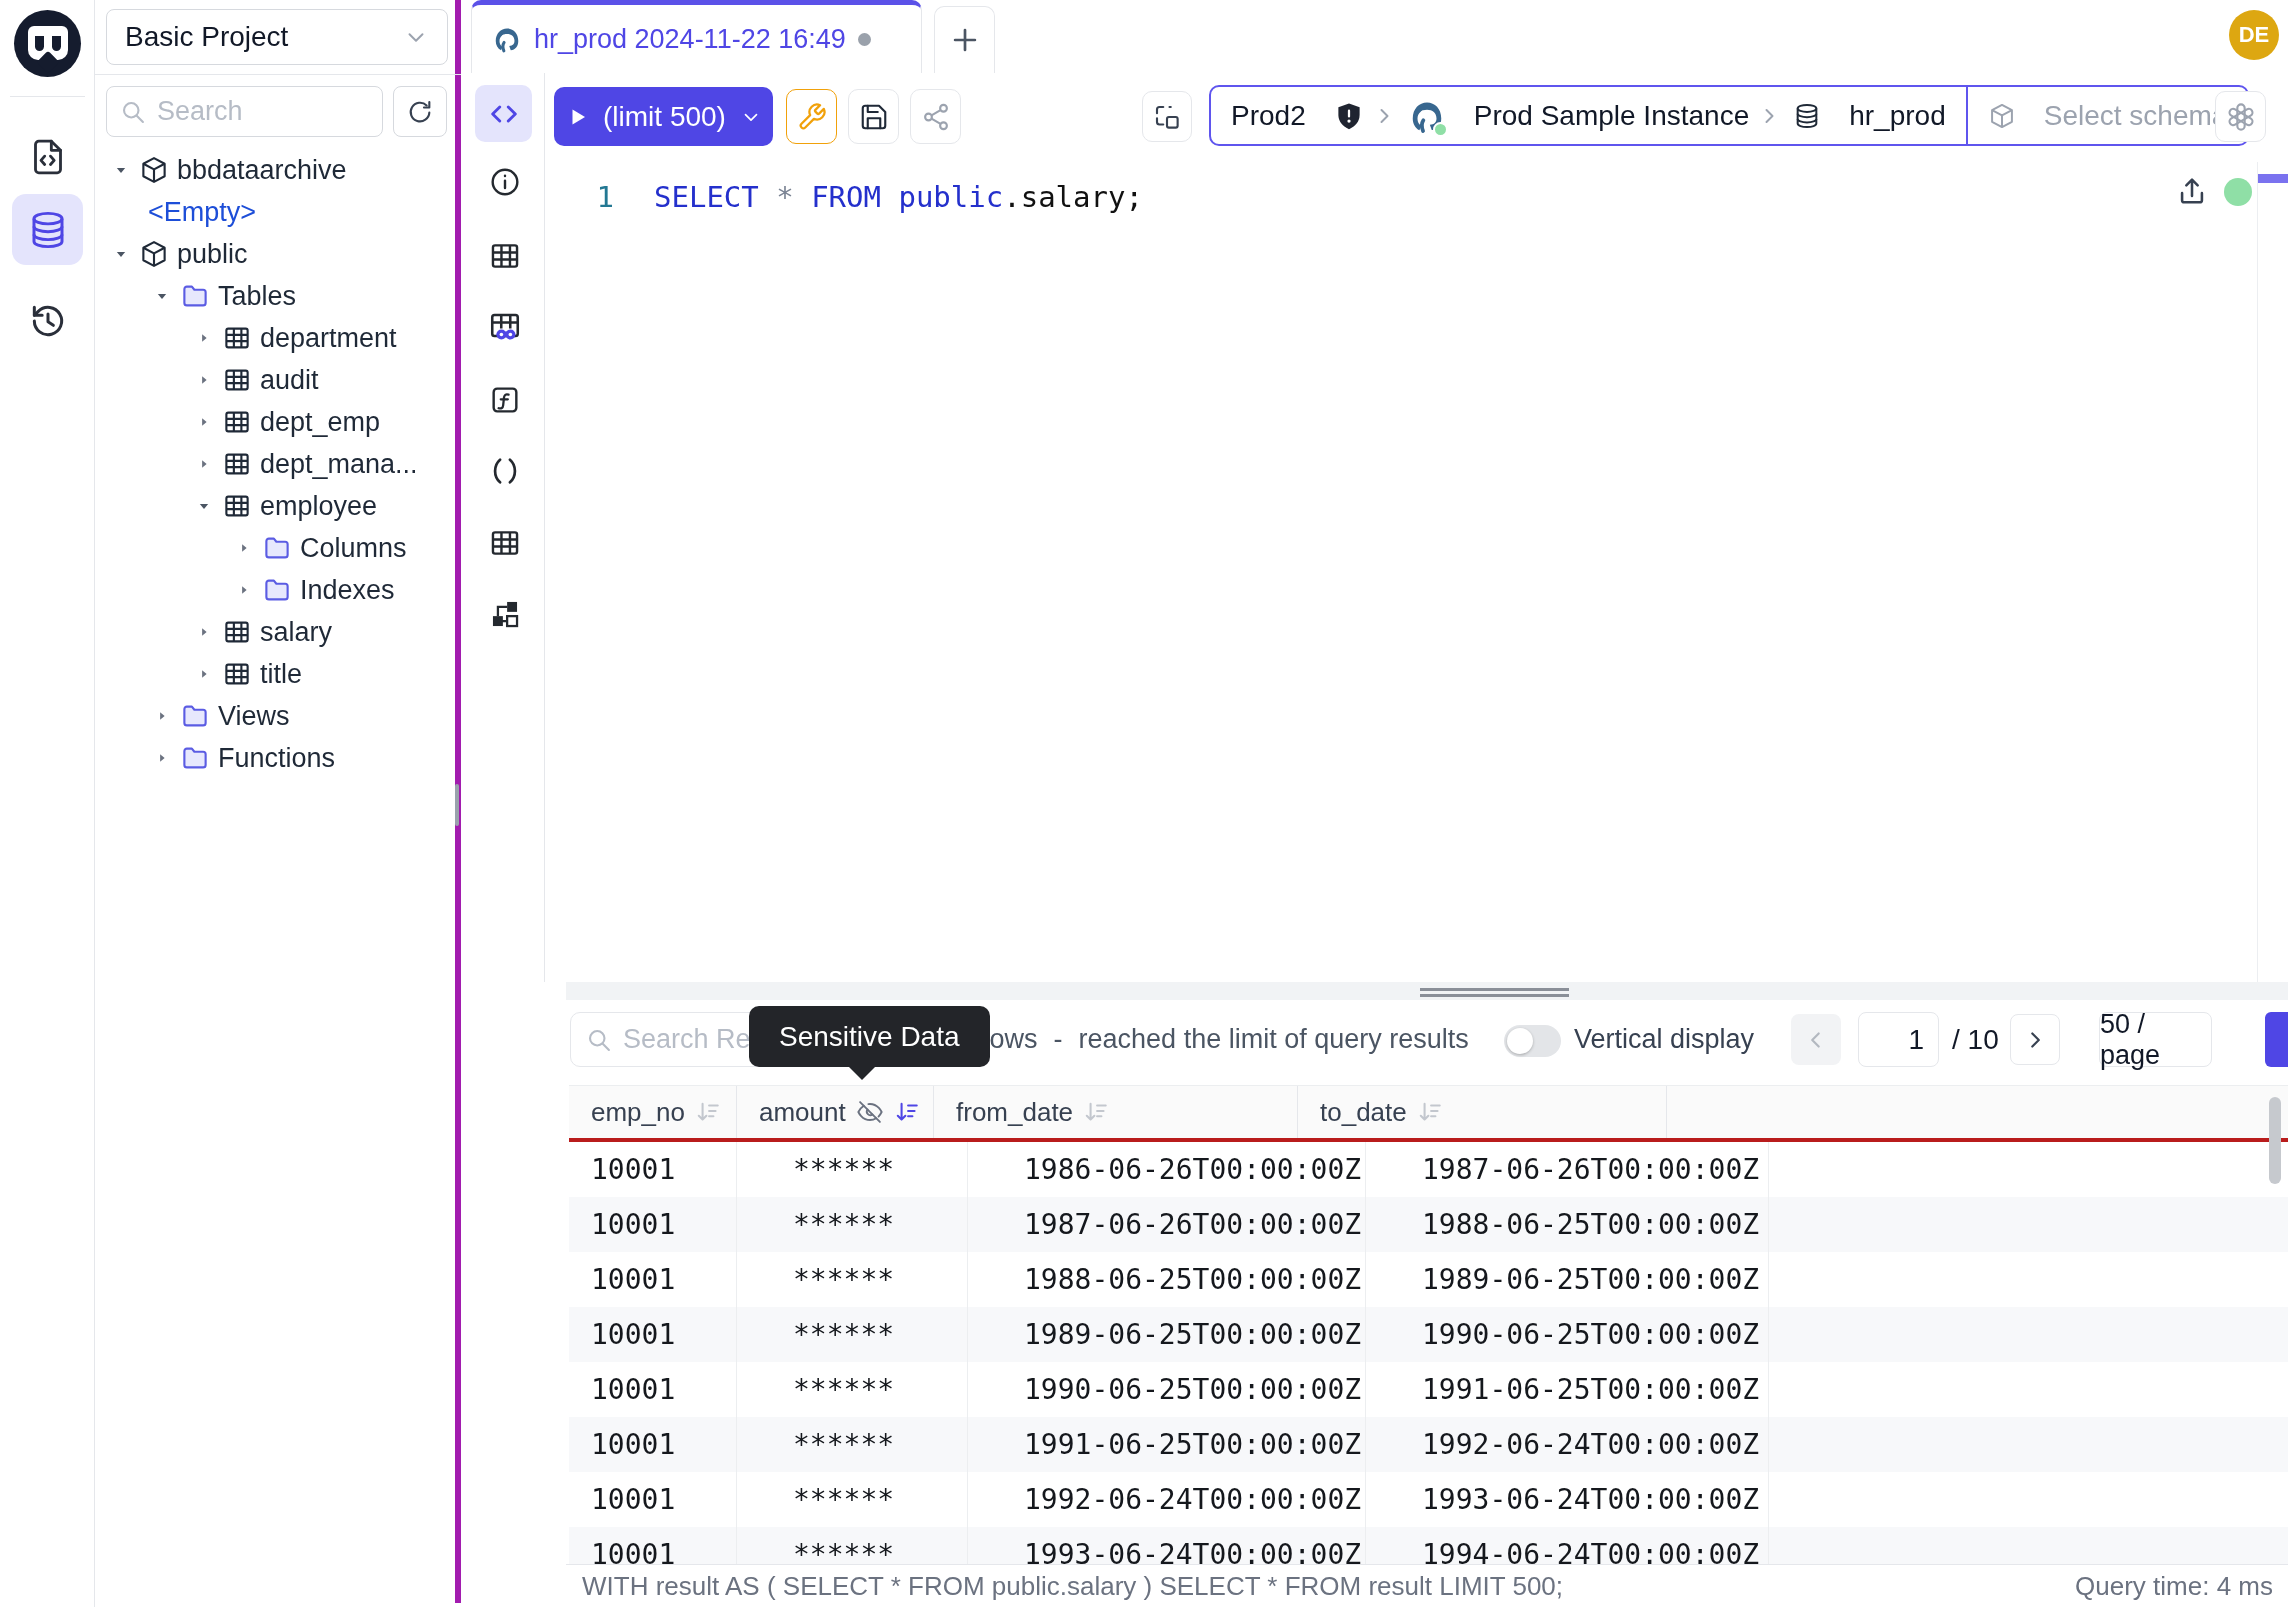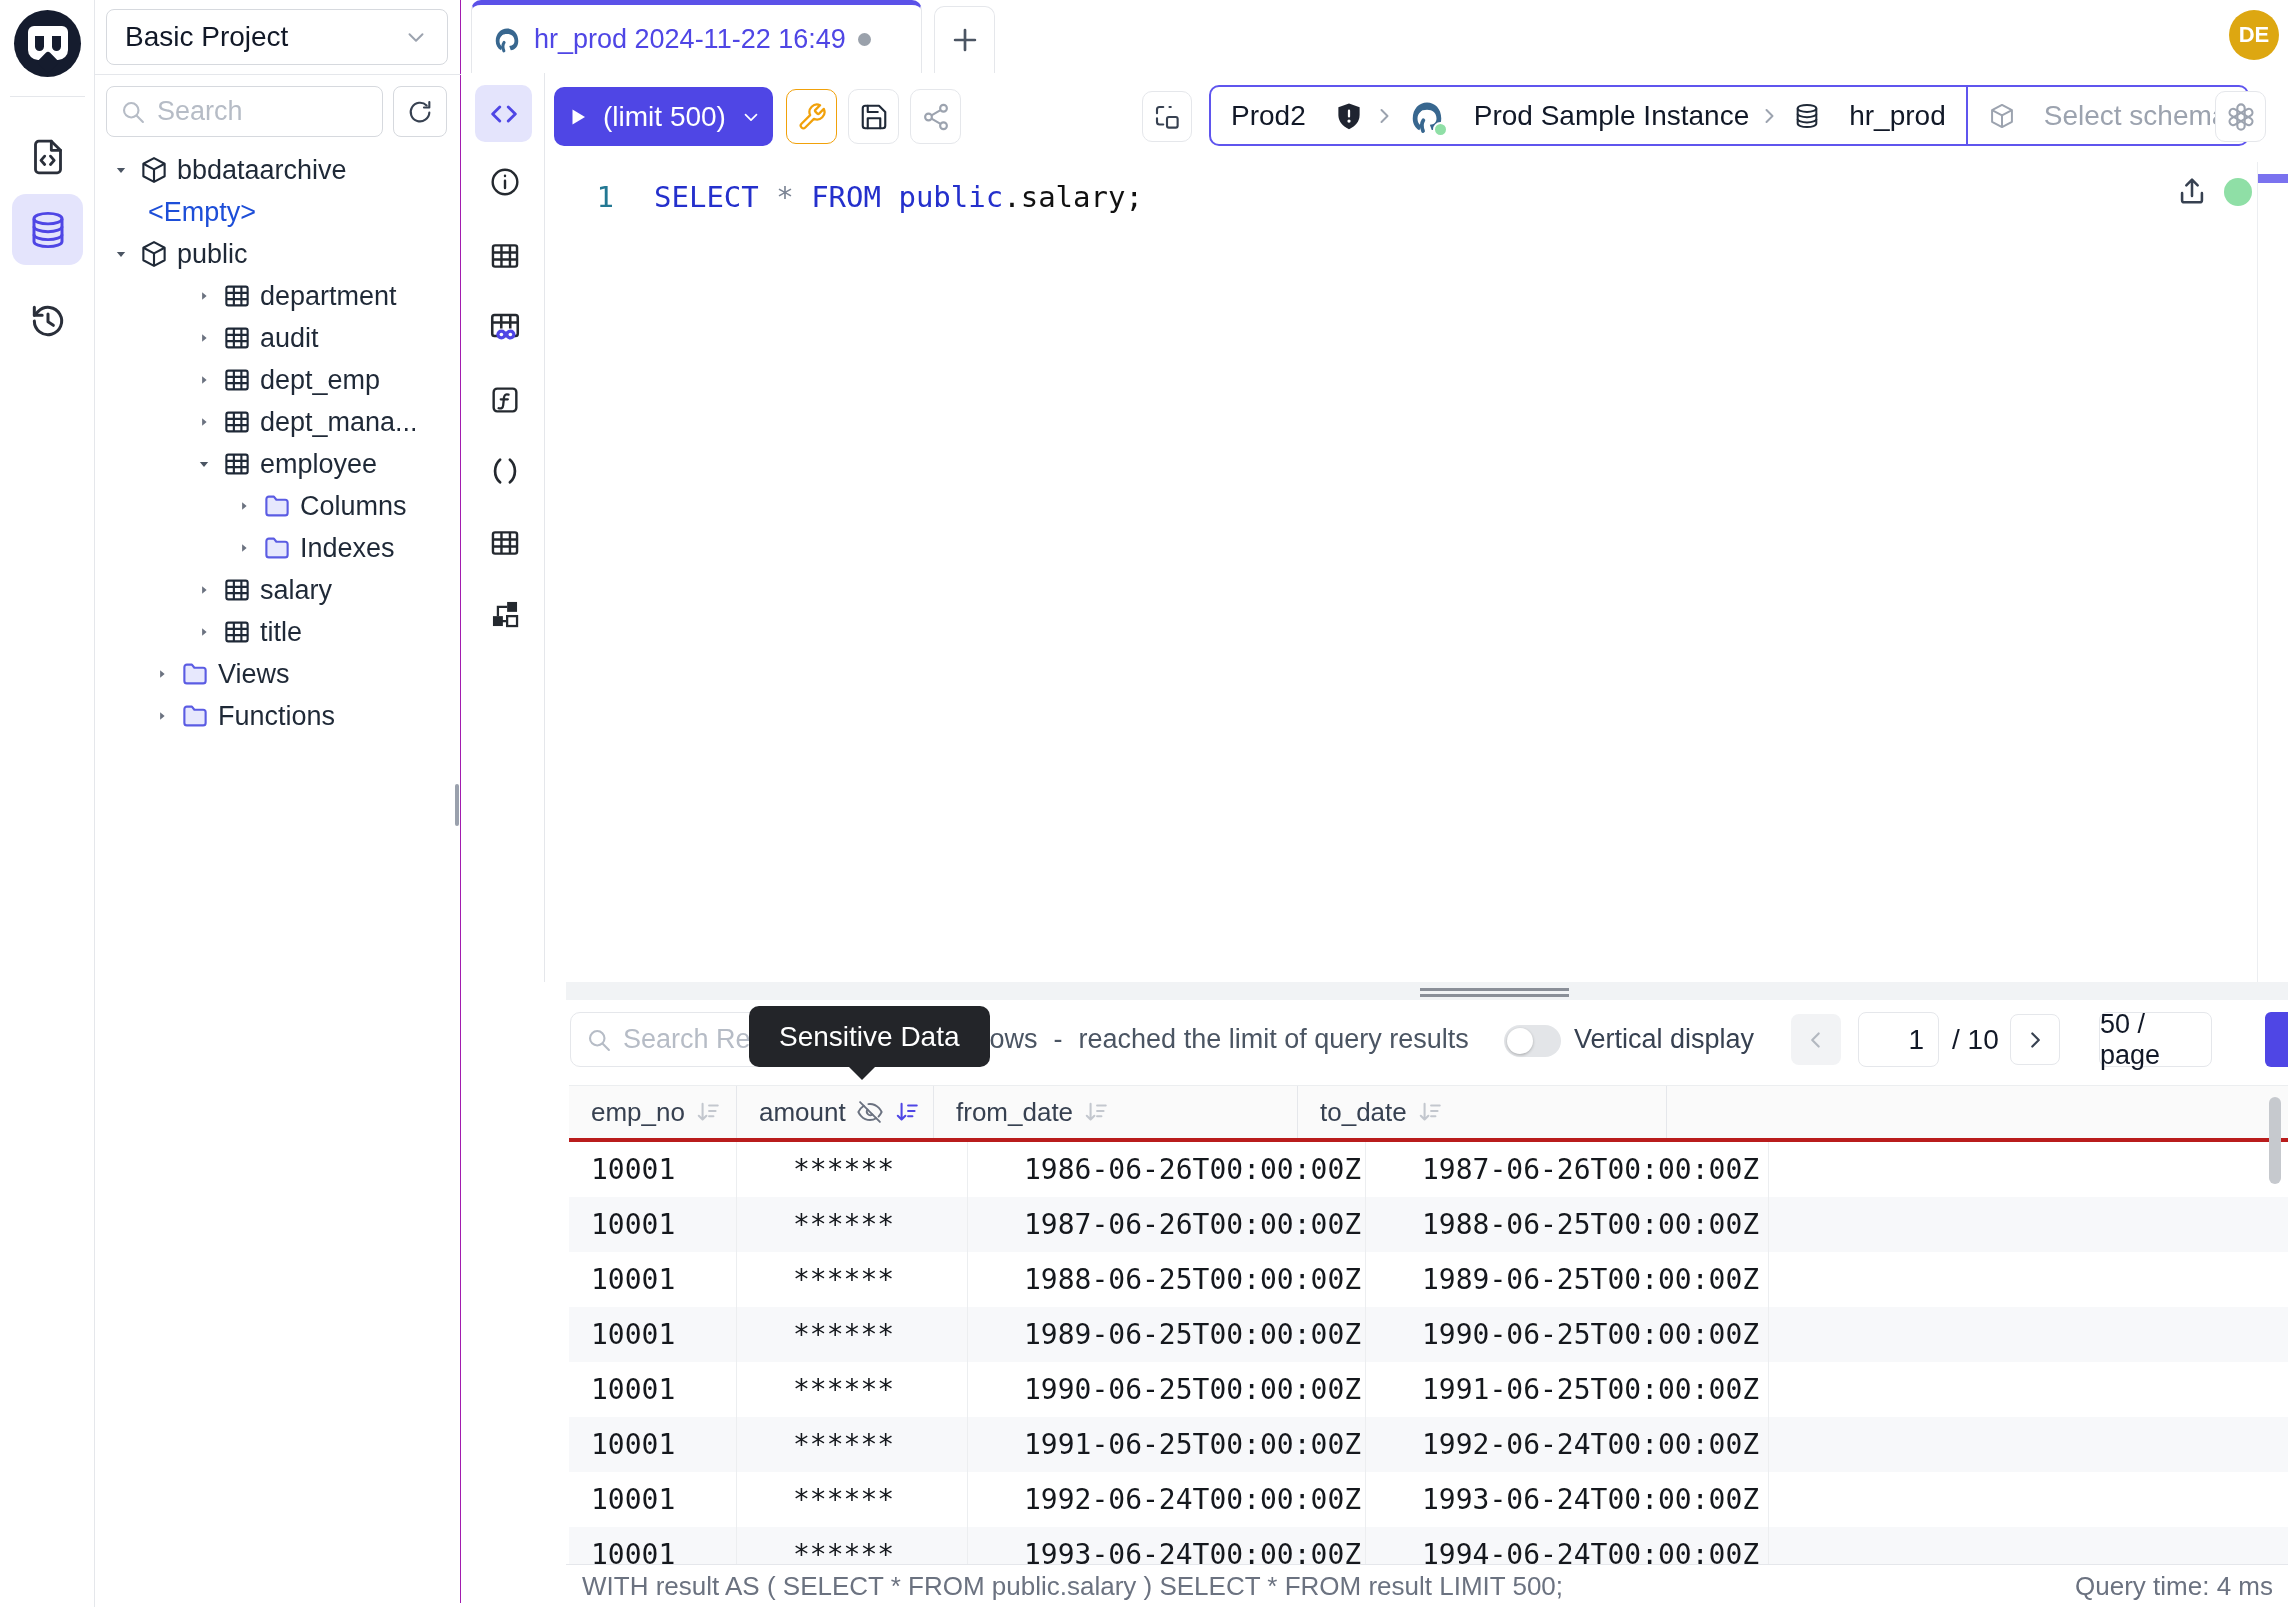--- a/index.html
+++ b/index.html
@@ -14,21 +14,21 @@
   .logo { left:14px; top:10px; width:67px; height:67px; border-radius:50%; background:#151c2e; }
   .logo .cup { position:absolute; left:14px; top:16px; width:40px; height:34px; background:#fff; border-radius:6px 6px 10px 10px; }
   .logo .cup:before, .logo .cup:after { content:""; position:absolute; top:10px; width:9px; height:15px; background:#151c2e; border-radius:0 0 5px 5px; }
   .logo .cup:before { left:7px; } .logo .cup:after { right:7px; }
   .logo .wedge { position:absolute; left:26px; top:44px; width:16px; height:16px; background:#151c2e; border-radius:3px; transform:rotate(45deg); }
   .rail-div { left:10px; top:96px; width:75px; height:1px; background:#e5e7eb; }
   .rail-btn { width:71px; height:71px; left:12px; border-radius:14px; display:flex; align-items:center; justify-content:center; color:#2a2f3a; }
   .rail-btn.active { background:#e4e4fc; color:#4f46e5; }
 
   
-  .sidebar { left:95px; top:0; width:366px; height:1603px; border-right:1px solid #a21caf; background:#fff; }
+  .sidebar { left:95px; top:0; width:366px; height:1603px; border-right:6px solid #a21caf; background:#fff; }
   .proj { left:11px; top:9px; width:342px; height:56px; border:1px solid #d6d9de; border-radius:8px; display:flex; align-items:center; padding:0 18px; font-size:28px; color:#111827; justify-content:space-between; background:#fff; }
   .side-div { left:0; top:74px; width:366px; height:1px; background:#e5e7eb; }
   .s-search { left:11px; top:86px; width:277px; height:51px; border:1px solid #d6d9de; border-radius:8px; display:flex; align-items:center; gap:10px; padding:0 12px; background:#fff; }
   .s-search input { border:none; outline:none; width:198px; font-size:27px; color:#374151; font-family:"Liberation Sans",sans-serif; }
   .s-search input::placeholder, .r-search input::placeholder { color:#b6bcc6; }
   .s-refresh { left:298px; top:86px; width:54px; height:51px; border:1px solid #d6d9de; border-radius:8px; display:flex; align-items:center; justify-content:center; color:#374151; background:#fff; }
   .tree { left:0; top:149px; width:366px; }
   .ti { height:42px; display:flex; align-items:center; gap:8px; font-size:27px; color:#1f2937; white-space:nowrap; }
   .ti .caret { width:20px; display:flex; justify-content:center; color:#4b5563; flex:none; }
   .ti.muted { color:#1d4ed8; }
@@ -351,20 +351,31 @@
           <span class="caret">
             <svg class="ic" width="20" height="20" viewBox="0 0 20 20">
               <use href="#i-caret-d"></use>
             </svg>
           </span>
           <svg class="ic" width="30" height="30" viewBox="0 0 30 30">
             <use href="#i-cube"></use>
           </svg>
           <span>public</span>
         </div>
+      <div class="ti lv1">
+          <span class="caret">
+            <svg class="ic" width="20" height="20" viewBox="0 0 20 20">
+              <use href="#i-caret-d"></use>
+            </svg>
+          </span>
+          <svg class="ic fold" width="30" height="30" viewBox="0 0 30 30">
+            <use href="#i-folder"></use>
+          </svg>
+          <span>Tables</span>
+        </div>
       <div class="ti lv2">
           <span class="caret" style="color:#6b7280">
             <svg class="ic" width="18" height="18" viewBox="0 0 18 18">
               <use href="#i-caret-r"></use>
             </svg>
           </span>
           <svg class="ic" width="30" height="30" viewBox="0 0 30 30">
             <use href="#i-table"></use>
           </svg>
           <span>department</span>

